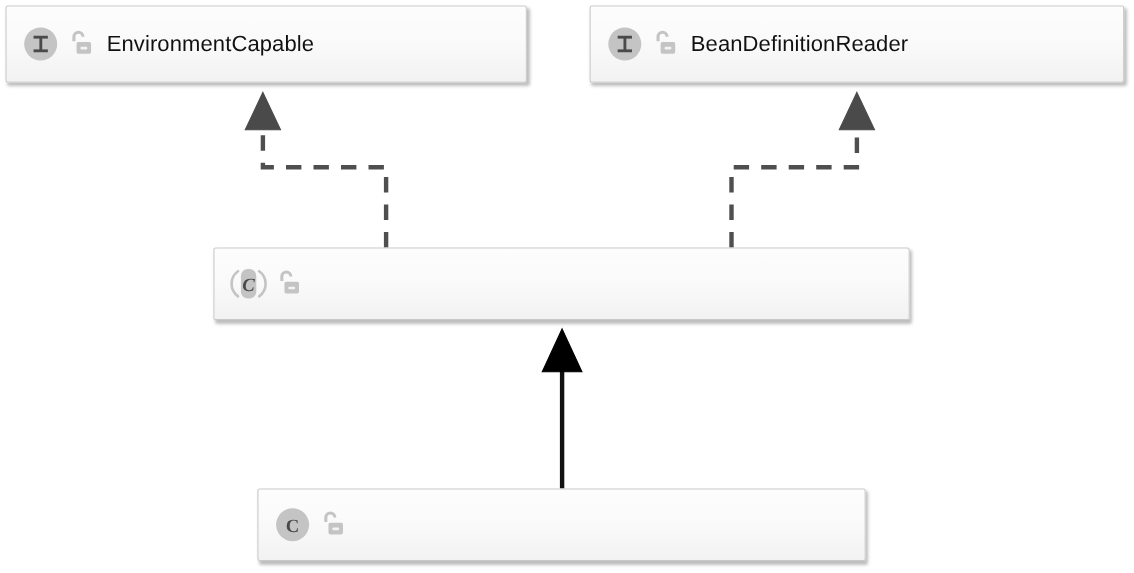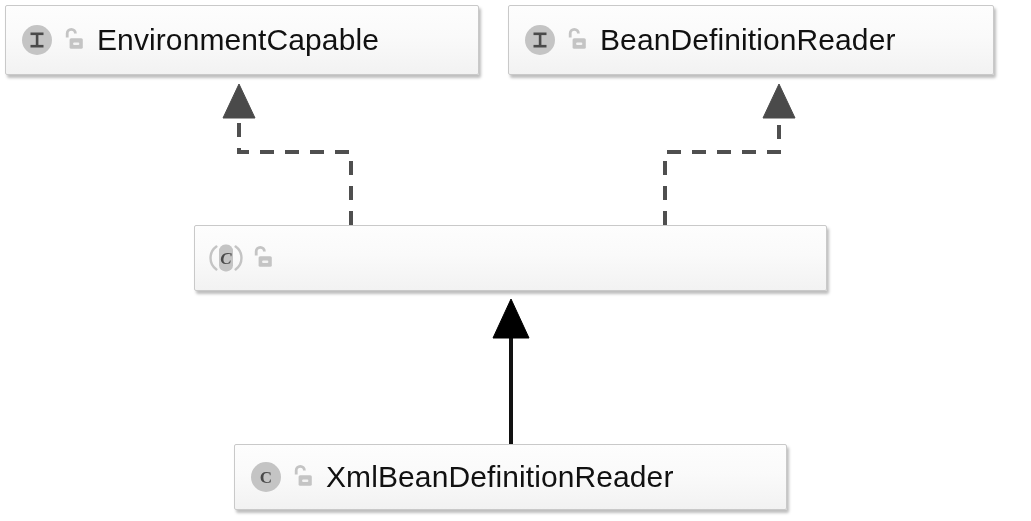--- a/index.html
+++ b/index.html
@@ -53,34 +53,34 @@
   }
 
   .lock-icon {
     display: block;
     flex: 0 0 auto;
     margin-left: 7px;
   }
 
   .node-label {
     margin-left: 13px;
-    font-size: 30px;
+    font-size: 20px;
     line-height: 1;
     color: #111111;
     letter-spacing: 0.1px;
     white-space: nowrap;
     font-family: "Liberation Sans", sans-serif;
   }
 
   
   #node-environment-capable {
     left: 5px;  top: 5px;  width: 474px; height: 70px;
   }
   #node-bean-definition-reader {
-    left: 508px; top: 5px;  width: 486px; height: 70px;
+    left: 536px; top: 5px;  width: 486px; height: 70px;
   }
   #node-abstract-bean-definition-reader {
     left: 194px; top: 225px; width: 633px; height: 66px;
   }
   #node-xml-bean-definition-reader {
     left: 234px; top: 444px; width: 553px; height: 66px;
   }
 </style>
 </head>
 <body>
@@ -164,16 +164,15 @@
       <svg class="type-icon" width="34" height="34" viewBox="0 0 34 34" xmlns="http://www.w3.org/2000/svg">
         <circle cx="17" cy="17" r="15" fill="#c4c4c4"></circle>
         <text x="17" y="23.4" text-anchor="middle" font-family="Liberation Serif, serif" font-size="17" font-weight="bold" fill="#4a4a4a">C</text>
       </svg>
       <svg class="lock-icon" width="23" height="26" viewBox="0 0 23 26" xmlns="http://www.w3.org/2000/svg">
         <path d="M6.2 10.5 V6.4 a4.1 4.1 0 0 1 8.2 0" fill="none" stroke="#c4c4c4" stroke-width="2.8"></path>
         <rect x="8.6" y="11.2" width="13.2" height="10.6" rx="1.6" fill="#c4c4c4"></rect>
         <rect x="12.1" y="15.6" width="6.2" height="2.4" rx="1" fill="#f3f3f3"></rect>
       </svg>
     </span>
-    <span class="node-label">XmlBeanDefinitionReader</span>
   </div>
 
 </div>
 
 </body></html>

